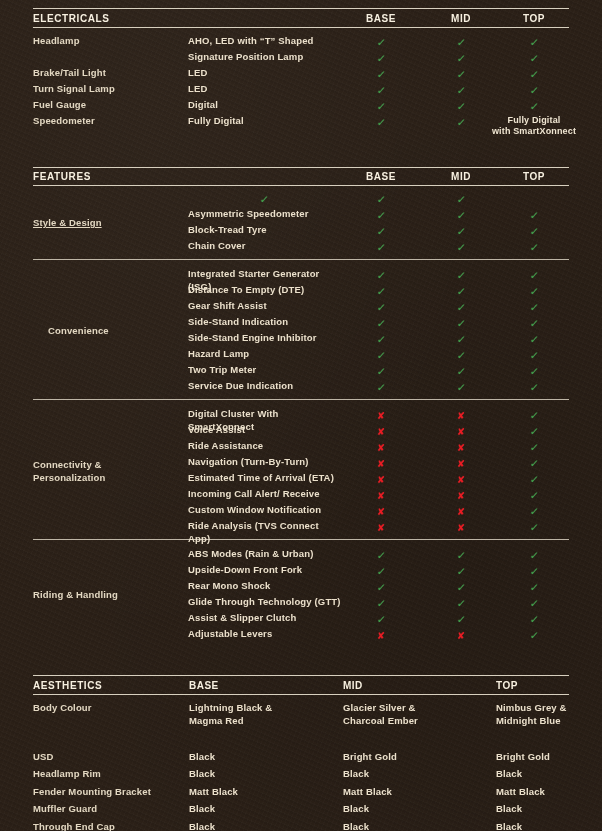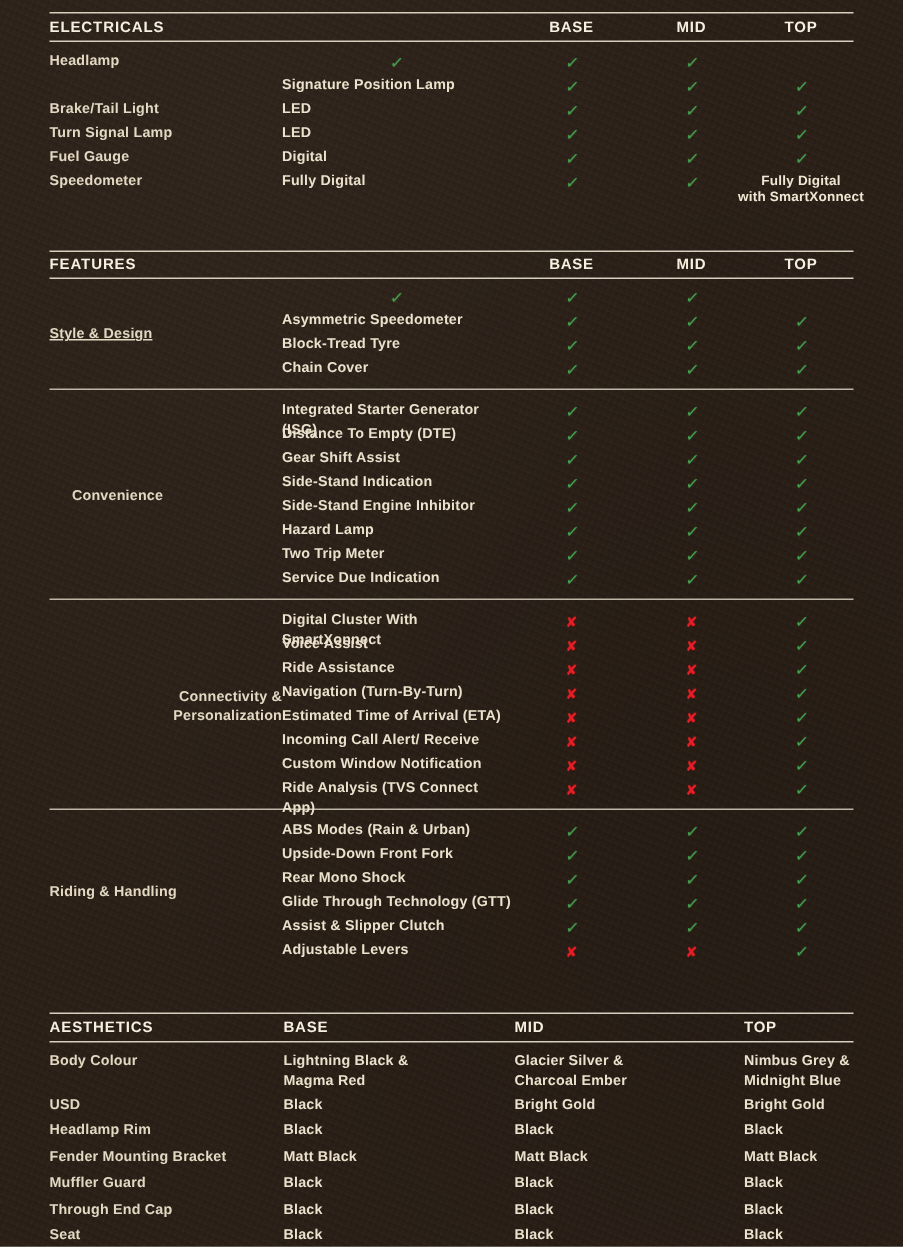--- a/index.html
+++ b/index.html
@@ -76,40 +76,41 @@
     font-size:9px;line-height:11.5px;color:#f0e6d2;width:max-content;
   }
 
   .aes-rows{padding-top:5px;}
   .aes-row{
     display:grid;
     grid-template-columns:156px 154px 153px 73px;
     min-height:17.6px;
     align-items:start;
   }
-  .aes-row.first{min-height:26px;margin-bottom:2px;}
+  .aes-row.first{min-height:26px;margin-bottom:22px;}
   .aes-label{color:#e3d8c2;}
   .aes-value{color:#ece1cc;white-space:pre-line;}
 </style>
 </head>
 <body>
 
 <div class="page">
   <div class="table">
 
     <section class="sec-elec">
       <div class="sec-head">
         <div class="sec-title">ELECTRICALS</div>
         <div class="tier-head">BASE</div>
         <div class="tier-head">MID</div>
         <div class="tier-head">TOP</div>
       </div>
       <div class="rows" id="electricals-rows">
           <div class="spec-row">
             <div class="cell label-cell">Headlamp</div>
+            <div class="cell desc-cell">AHO, LED with “T” Shaped</div>
             <div class="cell mark-cell"><span class="mark check">✓</span></div>
             <div class="cell mark-cell"><span class="mark check">✓</span></div>
             <div class="cell mark-cell"><span class="mark check">✓</span></div>
           </div>
           <div class="spec-row">
             <div class="cell label-cell"></div>
             <div class="cell desc-cell">Signature Position Lamp</div>
             <div class="cell mark-cell"><span class="mark check">✓</span></div>
             <div class="cell mark-cell"><span class="mark check">✓</span></div>
             <div class="cell mark-cell"><span class="mark check">✓</span></div>
@@ -203,21 +204,21 @@
             <div class="cell feature-name">Two Trip Meter</div>
             <div class="cell mark-cell"><span class="mark check">✓</span></div>
             <div class="cell mark-cell"><span class="mark check">✓</span></div>
             <div class="cell mark-cell"><span class="mark check">✓</span></div>
             <div class="cell feature-name">Service Due Indication</div>
             <div class="cell mark-cell"><span class="mark check">✓</span></div>
             <div class="cell mark-cell"><span class="mark check">✓</span></div>
             <div class="cell mark-cell"><span class="mark check">✓</span></div>
           </div>
           <div class="feature-group">
-            <div class="cell group-label" style="grid-row: 1 / span 8; text-align: right;">Connectivity &amp;
+            <div class="cell group-label" style="grid-row: 1 / span 8;">Connectivity &amp;
 Personalization</div>
             <div class="cell feature-name">Digital Cluster With SmartXonnect</div>
             <div class="cell mark-cell"><span class="mark cross">✘</span></div>
             <div class="cell mark-cell"><span class="mark cross">✘</span></div>
             <div class="cell mark-cell"><span class="mark check">✓</span></div>
             <div class="cell feature-name">Voice Assist</div>
             <div class="cell mark-cell"><span class="mark cross">✘</span></div>
             <div class="cell mark-cell"><span class="mark cross">✘</span></div>
             <div class="cell mark-cell"><span class="mark check">✓</span></div>
             <div class="cell feature-name">Ride Assistance</div>

